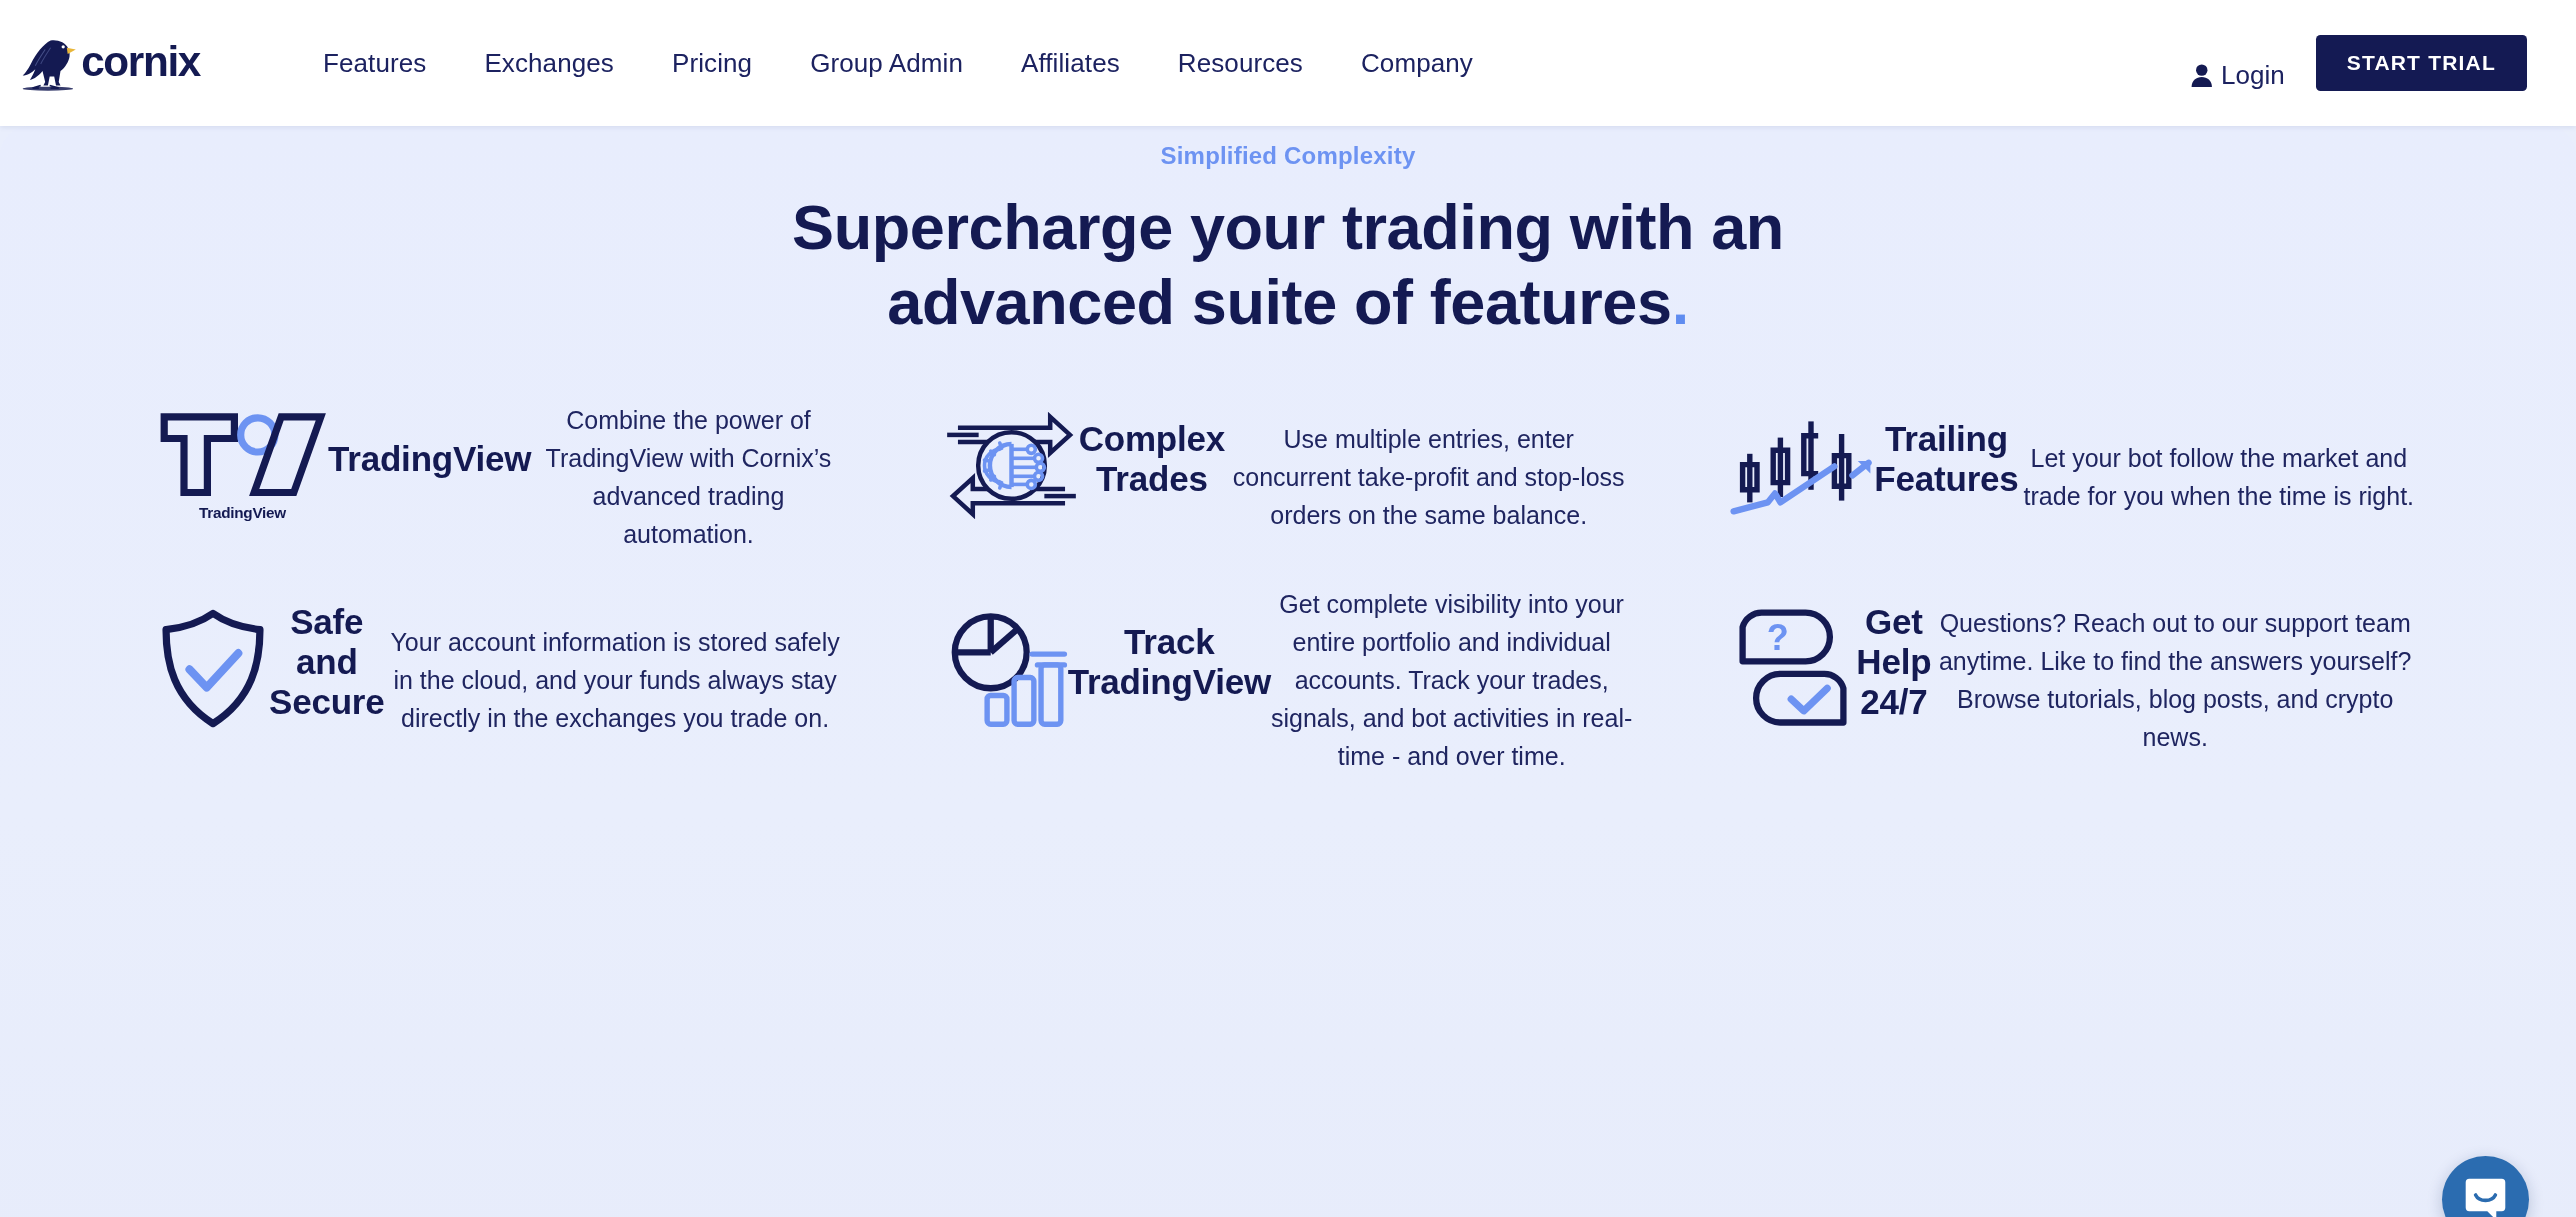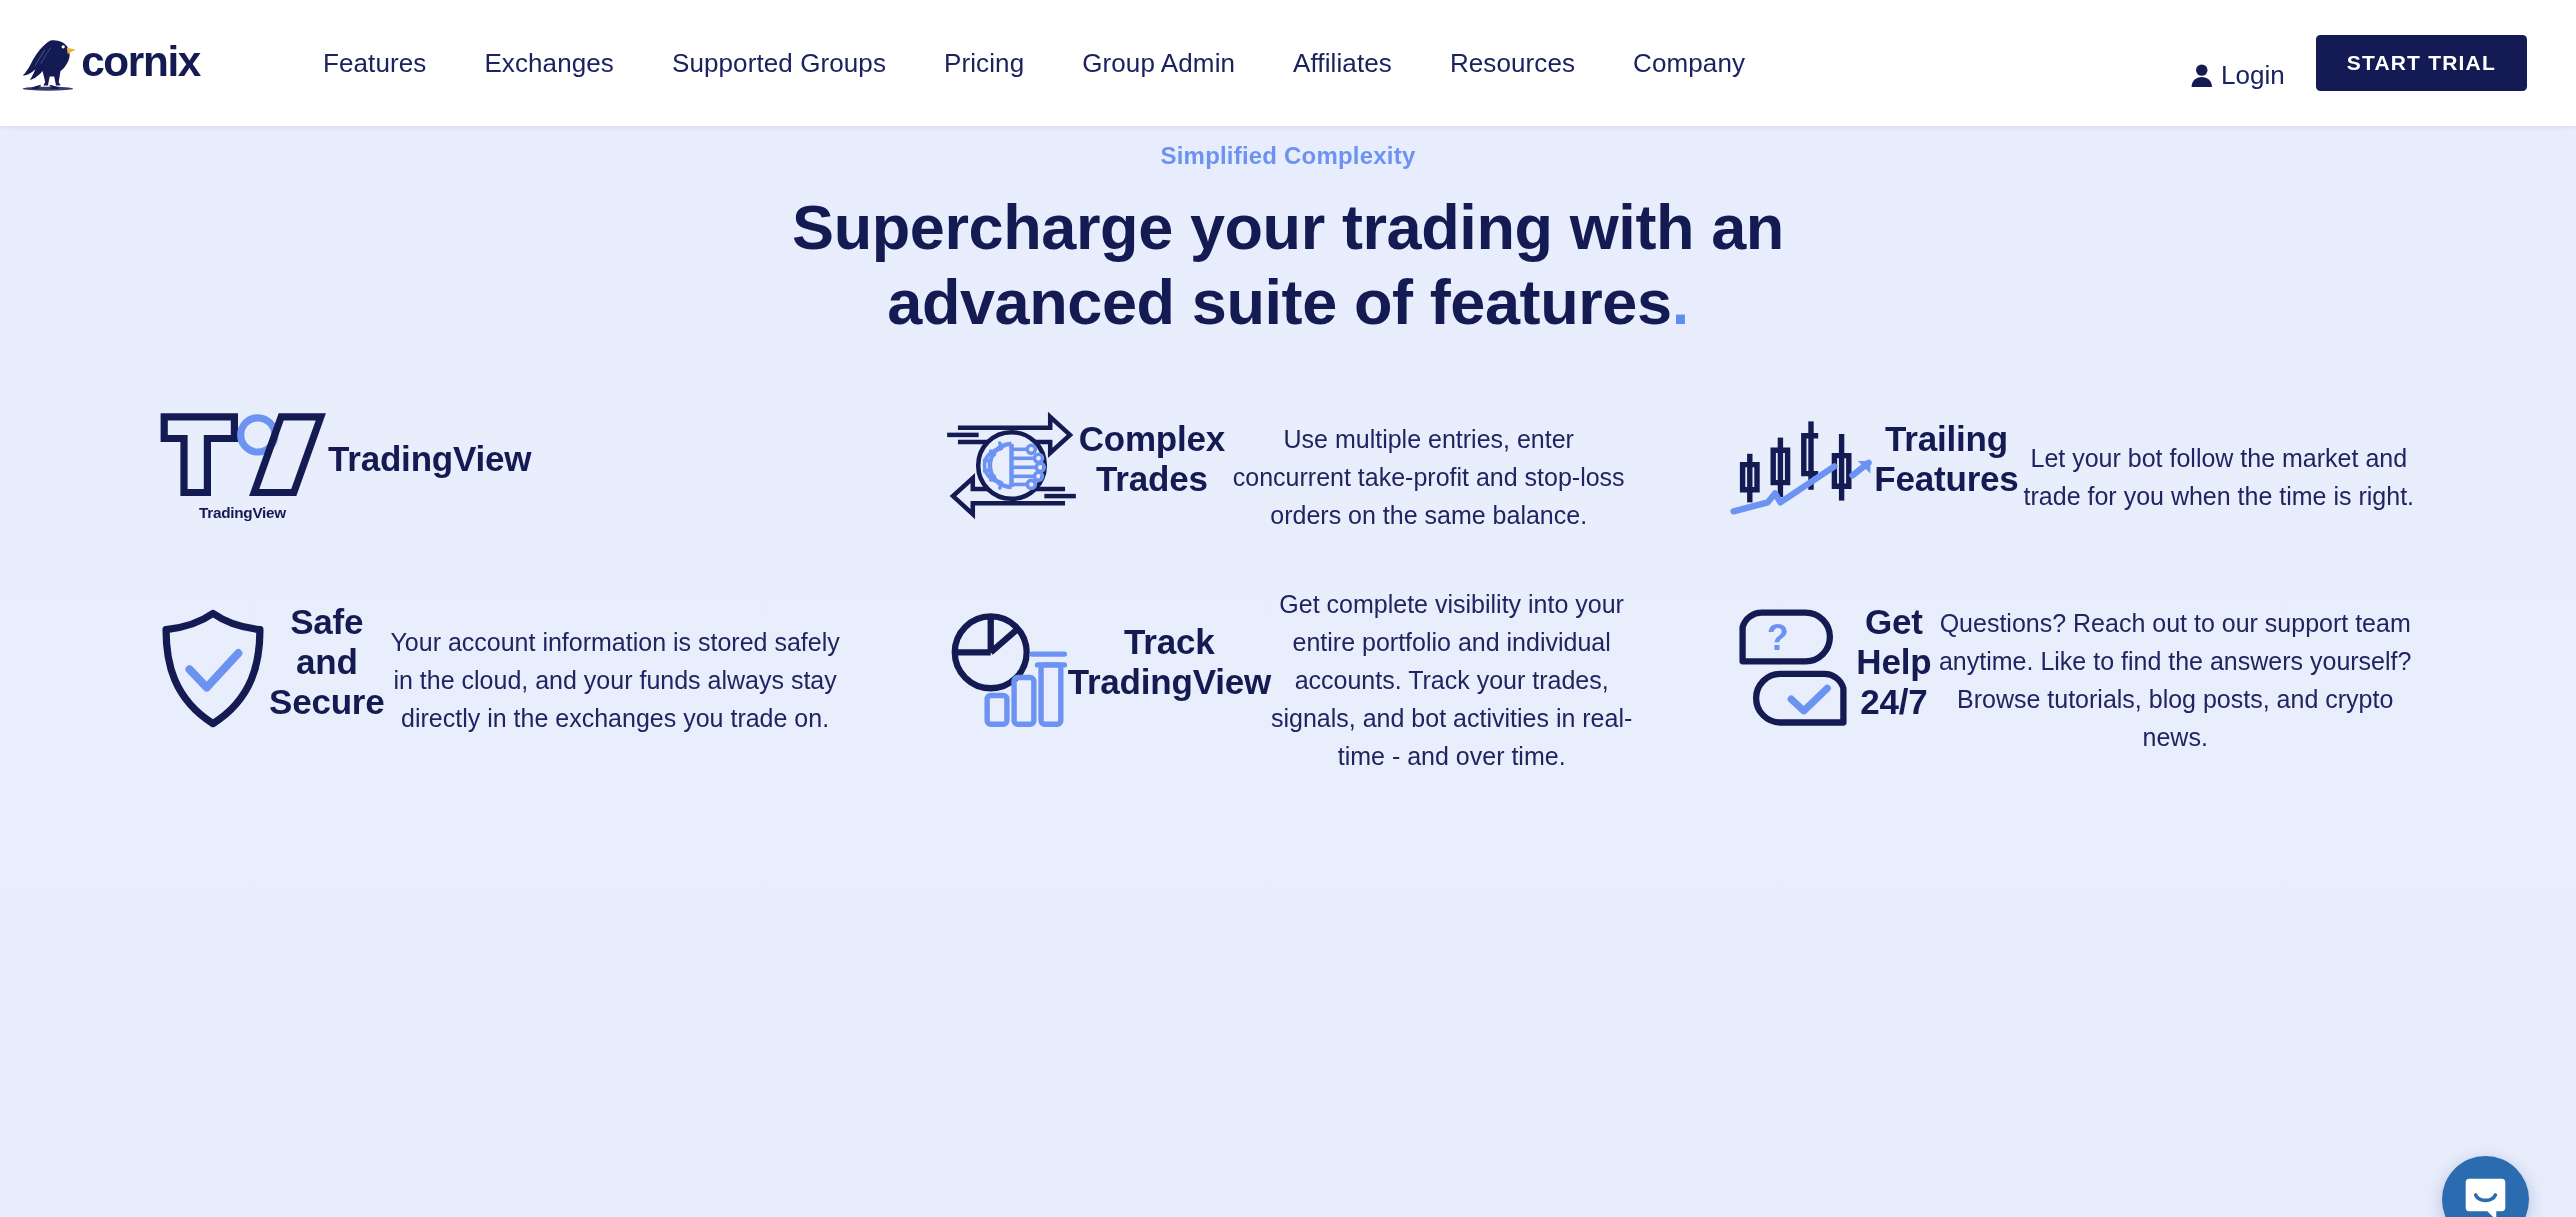--- a/index.html
+++ b/index.html
@@ -197,21 +197,20 @@
       <path d="M23 56 L14 59 L21 59 M33 56 L43 59 L34 59" stroke="#141a52" stroke-width="2" fill="none"></path>
       <ellipse cx="31" cy="59.5" rx="28" ry="2.2" fill="#141a52" opacity="0.85"></ellipse>
 
       <text x="68" y="46" font-family="'Liberation Sans', sans-serif" font-size="47" font-weight="bold" fill="#141a52" letter-spacing="-1.5">cornix</text>
     </svg>
   </a>
 
   <nav class="nav-links">
     <span class="nav-link">Features</span>
     <span class="nav-link">Exchanges</span>
-    <span class="nav-link">Supported Groups</span>
     <span class="nav-link">Pricing</span>
     <span class="nav-link">Group Admin</span>
     <span class="nav-link">Affiliates</span>
     <span class="nav-link">Resources</span>
     <span class="nav-link">Company</span>
   </nav>
 
   <div class="nav-right">
     <div class="login">
       <svg width="23.5" height="25" viewBox="0 0 26 28">
@@ -241,20 +240,21 @@
 
           <path d="M8 12 H86 V36 H56 V96 H30 V36 H8 Z" fill="none" stroke="#141a52" stroke-width="8" stroke-linejoin="miter"></path>
 
           <circle cx="112" cy="32" r="19" fill="none" stroke="#6d93f2" stroke-width="8"></circle>
 
           <path d="M138 12 H182 L152 96 H108 Z" fill="none" stroke="#141a52" stroke-width="8" stroke-linejoin="miter"></path>
           <text x="95" y="124" text-anchor="middle" font-family="'Liberation Sans', sans-serif" font-size="17" font-weight="bold" fill="#141a52" letter-spacing="-0.3">TradingView</text>
         </svg>
       </div>
       <div class="card-title">TradingView</div>
+      <div class="card-desc">Combine the power of TradingView with Cornix’s advanced trading automation.</div>
     </div>
 
     <div class="card">
       <div class="icon-box">
         <svg width="135" height="119" viewBox="0 0 150 132">
 
           <path d="M18 24 H118 V12 L140 32 L118 52 V40 H18" fill="none" stroke="#141a52" stroke-width="5" stroke-linejoin="miter" stroke-linecap="square"></path>
           <line x1="6" y1="32" x2="36" y2="32" stroke="#141a52" stroke-width="5" stroke-linecap="square"></line>
 
           <path d="M132 92 H32 V80 L10 100 L32 120 V108 H132" fill="none" stroke="#141a52" stroke-width="5" stroke-linejoin="miter" stroke-linecap="square"></path>

